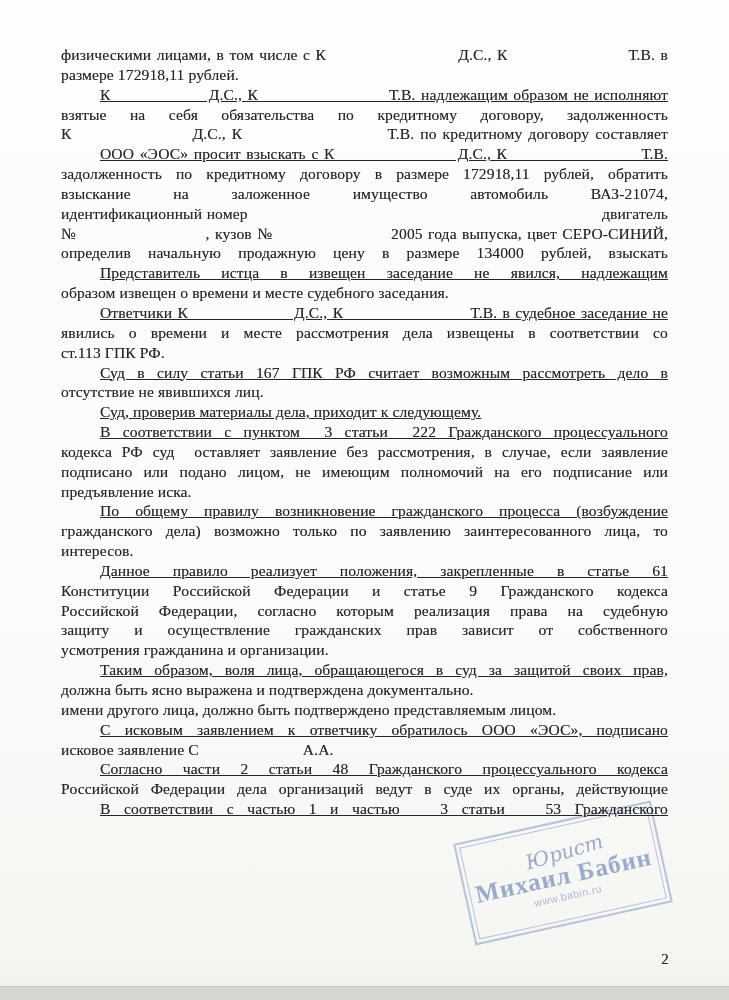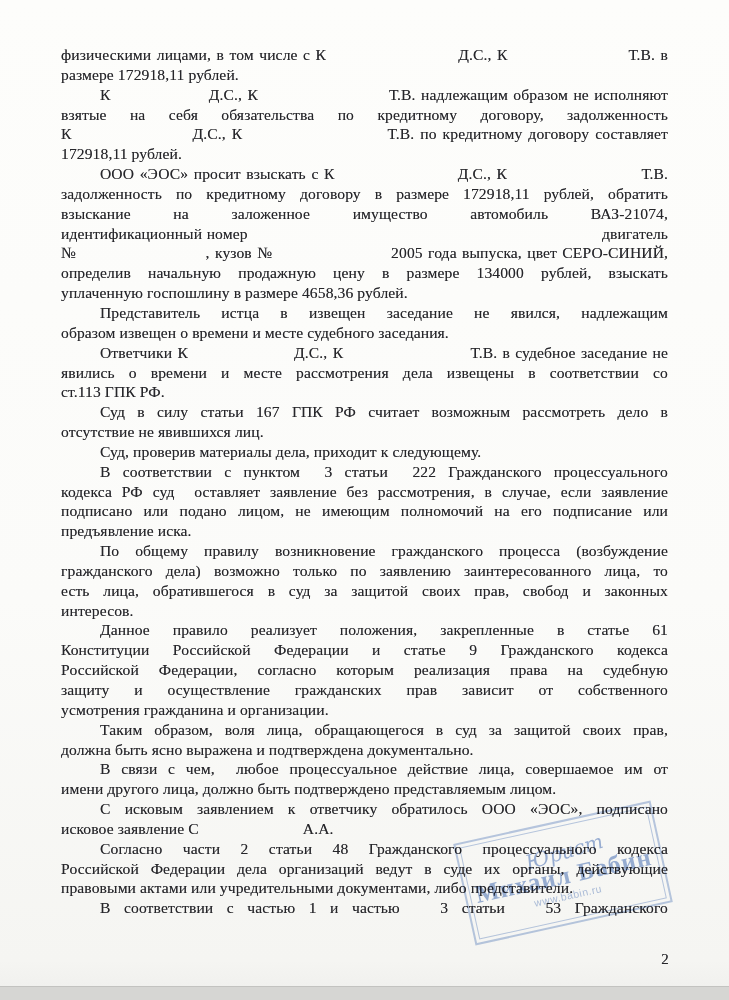--- a/index.html
+++ b/index.html
@@ -10,21 +10,21 @@
     color:#26262a;
   }
   .textblock {
     position:absolute; left:61px; top:45px; width:607px;
     font-size:15.6px; line-height:19.85px;
     text-shadow:0 0 0.5px rgba(55,55,62,0.55);
     letter-spacing:0.1px;
   }
   .line { text-align:justify; text-align-last:justify; min-height:19.85px; }
   .line.last { text-align-last:left; }
-  .line.ind { padding-left:39px; }
+  .line.ind { padding-left:39px;text-decoration:underline; }
   .pagenum {
     position:absolute; left:655px; top:951px; width:20px;
     font-size:15px; text-align:center;
     text-shadow:0 0 0.5px rgba(55,55,62,0.5);
   }
   .scan-edge {
     position:absolute; left:0; bottom:0; width:729px; height:13px;
     background:#d6d6d3; border-top:1px solid #c3c3c0;
   }
   
@@ -60,58 +60,53 @@
 <body>
 
 <div class="page">
 
   <div class="textblock" id="textblock">
       <div class="line">физическими лицами, в том числе с К&nbsp;&nbsp;&nbsp;&nbsp;&nbsp;&nbsp;&nbsp;&nbsp;&nbsp;&nbsp;&nbsp;&nbsp;&nbsp;&nbsp;&nbsp;&nbsp;&nbsp;&nbsp;&nbsp;&nbsp;&nbsp;&nbsp;&nbsp;&nbsp;Д.С., К&nbsp;&nbsp;&nbsp;&nbsp;&nbsp;&nbsp;&nbsp;&nbsp;&nbsp;&nbsp;&nbsp;&nbsp;&nbsp;&nbsp;&nbsp;&nbsp;&nbsp;&nbsp;&nbsp;&nbsp;&nbsp;&nbsp;Т.В. в</div>
       <div class="line last">размере 172918,11 рублей.</div>
       <div class="line ind">К&nbsp;&nbsp;&nbsp;&nbsp;&nbsp;&nbsp;&nbsp;&nbsp;&nbsp;&nbsp;&nbsp;&nbsp;&nbsp;&nbsp;&nbsp;&nbsp;&nbsp;&nbsp;Д.С., К&nbsp;&nbsp;&nbsp;&nbsp;&nbsp;&nbsp;&nbsp;&nbsp;&nbsp;&nbsp;&nbsp;&nbsp;&nbsp;&nbsp;&nbsp;&nbsp;&nbsp;&nbsp;&nbsp;&nbsp;&nbsp;&nbsp;&nbsp;&nbsp;Т.В. надлежащим образом не исполняют</div>
       <div class="line">взятые на себя обязательства по кредитному договору, задолженность</div>
       <div class="line">К&nbsp;&nbsp;&nbsp;&nbsp;&nbsp;&nbsp;&nbsp;&nbsp;&nbsp;&nbsp;&nbsp;&nbsp;&nbsp;&nbsp;&nbsp;&nbsp;&nbsp;&nbsp;&nbsp;&nbsp;Д.С., К&nbsp;&nbsp;&nbsp;&nbsp;&nbsp;&nbsp;&nbsp;&nbsp;&nbsp;&nbsp;&nbsp;&nbsp;&nbsp;&nbsp;&nbsp;&nbsp;&nbsp;&nbsp;&nbsp;&nbsp;&nbsp;&nbsp;&nbsp;&nbsp;Т.В. по кредитному договору составляет</div>
-      <div class="line last">172918,11 рублей.</div>
       <div class="line ind">ООО «ЭОС» просит взыскать с К&nbsp;&nbsp;&nbsp;&nbsp;&nbsp;&nbsp;&nbsp;&nbsp;&nbsp;&nbsp;&nbsp;&nbsp;&nbsp;&nbsp;&nbsp;&nbsp;&nbsp;&nbsp;&nbsp;&nbsp;&nbsp;&nbsp;Д.С., К&nbsp;&nbsp;&nbsp;&nbsp;&nbsp;&nbsp;&nbsp;&nbsp;&nbsp;&nbsp;&nbsp;&nbsp;&nbsp;&nbsp;&nbsp;&nbsp;&nbsp;&nbsp;&nbsp;&nbsp;&nbsp;&nbsp;&nbsp;&nbsp;Т.В.</div>
       <div class="line">задолженность по кредитному договору в размере 172918,11 рублей, обратить</div>
       <div class="line">взыскание на заложенное имущество автомобиль ВАЗ-21074,</div>
       <div class="line">идентификационный номер&nbsp;&nbsp;&nbsp;&nbsp;&nbsp;&nbsp;&nbsp;&nbsp;&nbsp;&nbsp;&nbsp;&nbsp;&nbsp;&nbsp;&nbsp;&nbsp;&nbsp;&nbsp;&nbsp;&nbsp;&nbsp;&nbsp;&nbsp;&nbsp;&nbsp;&nbsp;&nbsp;&nbsp;&nbsp;&nbsp;&nbsp;&nbsp;&nbsp;&nbsp;&nbsp;&nbsp;&nbsp;&nbsp;&nbsp;&nbsp;&nbsp;&nbsp;&nbsp;&nbsp;&nbsp;&nbsp;&nbsp;&nbsp;&nbsp;&nbsp;&nbsp;&nbsp;&nbsp;&nbsp;&nbsp;&nbsp;&nbsp;&nbsp;&nbsp;&nbsp;&nbsp;&nbsp;&nbsp;&nbsp;&nbsp;&nbsp;&nbsp;&nbsp;&nbsp;&nbsp;&nbsp;&nbsp;&nbsp;&nbsp;&nbsp;&nbsp;&nbsp;&nbsp;двигатель</div>
       <div class="line">№&nbsp;&nbsp;&nbsp;&nbsp;&nbsp;&nbsp;&nbsp;&nbsp;&nbsp;&nbsp;&nbsp;&nbsp;&nbsp;&nbsp;&nbsp;&nbsp;&nbsp;&nbsp;&nbsp;&nbsp;&nbsp;&nbsp;&nbsp;&nbsp;, кузов №&nbsp;&nbsp;&nbsp;&nbsp;&nbsp;&nbsp;&nbsp;&nbsp;&nbsp;&nbsp;&nbsp;&nbsp;&nbsp;&nbsp;&nbsp;&nbsp;&nbsp;&nbsp;&nbsp;&nbsp;&nbsp;&nbsp;2005 года выпуска, цвет СЕРО-СИНИЙ,</div>
       <div class="line">определив начальную продажную цену в размере 134000 рублей, взыскать</div>
-      <div class="line last">уплаченную госпошлину в размере 4658,36 рублей.</div>
       <div class="line ind">Представитель истца в извещен заседание не явился, надлежащим</div>
       <div class="line last">образом извещен о времени и месте судебного заседания.</div>
       <div class="line ind">Ответчики К&nbsp;&nbsp;&nbsp;&nbsp;&nbsp;&nbsp;&nbsp;&nbsp;&nbsp;&nbsp;&nbsp;&nbsp;&nbsp;&nbsp;&nbsp;&nbsp;&nbsp;&nbsp;&nbsp;&nbsp;Д.С., К&nbsp;&nbsp;&nbsp;&nbsp;&nbsp;&nbsp;&nbsp;&nbsp;&nbsp;&nbsp;&nbsp;&nbsp;&nbsp;&nbsp;&nbsp;&nbsp;&nbsp;&nbsp;&nbsp;&nbsp;&nbsp;&nbsp;&nbsp;&nbsp;Т.В. в судебное заседание не</div>
       <div class="line">явились о времени и месте рассмотрения дела извещены в соответствии со</div>
       <div class="line last">ст.113 ГПК РФ.</div>
       <div class="line ind">Суд в силу статьи 167 ГПК РФ считает возможным рассмотреть дело в</div>
       <div class="line last">отсутствие не явившихся лиц.</div>
       <div class="line ind last">Суд, проверив материалы дела, приходит к следующему.</div>
       <div class="line ind">В соответствии с пунктом&nbsp;&nbsp;3 статьи&nbsp;&nbsp;222 Гражданского процессуального</div>
       <div class="line">кодекса РФ суд&nbsp;&nbsp;оставляет заявление без рассмотрения, в случае, если заявление</div>
       <div class="line">подписано или подано лицом, не имеющим полномочий на его подписание или</div>
       <div class="line last">предъявление иска.</div>
       <div class="line ind">По общему правилу возникновение гражданского процесса (возбуждение</div>
       <div class="line">гражданского дела) возможно только по заявлению заинтересованного лица, то</div>
-      <div class="line">есть лица, обратившегося в суд за защитой своих прав, свобод и законных</div>
       <div class="line last">интересов.</div>
       <div class="line ind">Данное правило реализует положения, закрепленные в статье 61</div>
       <div class="line">Конституции Российской Федерации и статье 9 Гражданского кодекса</div>
       <div class="line">Российской Федерации, согласно которым реализация права на судебную</div>
       <div class="line">защиту и осуществление гражданских прав зависит от собственного</div>
       <div class="line last">усмотрения гражданина и организации.</div>
       <div class="line ind">Таким образом, воля лица, обращающегося в суд за защитой своих прав,</div>
       <div class="line last">должна быть ясно выражена и подтверждена документально.</div>
-      <div class="line ind">В связи с чем,&nbsp;&nbsp;любое процессуальное действие лица, совершаемое им от</div>
       <div class="line last">имени другого лица, должно быть подтверждено представляемым лицом.</div>
       <div class="line ind">С исковым заявлением к ответчику обратилось ООО «ЭОС», подписано</div>
       <div class="line last">исковое заявление С&nbsp;&nbsp;&nbsp;&nbsp;&nbsp;&nbsp;&nbsp;&nbsp;&nbsp;&nbsp;&nbsp;&nbsp;&nbsp;&nbsp;&nbsp;&nbsp;&nbsp;&nbsp;&nbsp;&nbsp;&nbsp;&nbsp;&nbsp;&nbsp;&nbsp;&nbsp;А.А.</div>
       <div class="line ind">Согласно части 2 статьи 48 Гражданского процессуального кодекса</div>
       <div class="line">Российской Федерации дела организаций ведут в суде их органы, действующие</div>
-      <div class="line last">правовыми актами или учредительными документами, либо представители.</div>
       <div class="line ind">В соответствии с частью 1 и частью&nbsp;&nbsp;&nbsp;3 статьи&nbsp;&nbsp;&nbsp;53 Гражданского</div>
     </div>
 
   <div class="stamp">
     <div class="stamp-inner">
       <div class="stamp-title">Юрист</div>
       <div class="stamp-name">Михаил Бабин</div>
       <div class="stamp-url">www.babin.ru</div>
     </div>
   </div>

